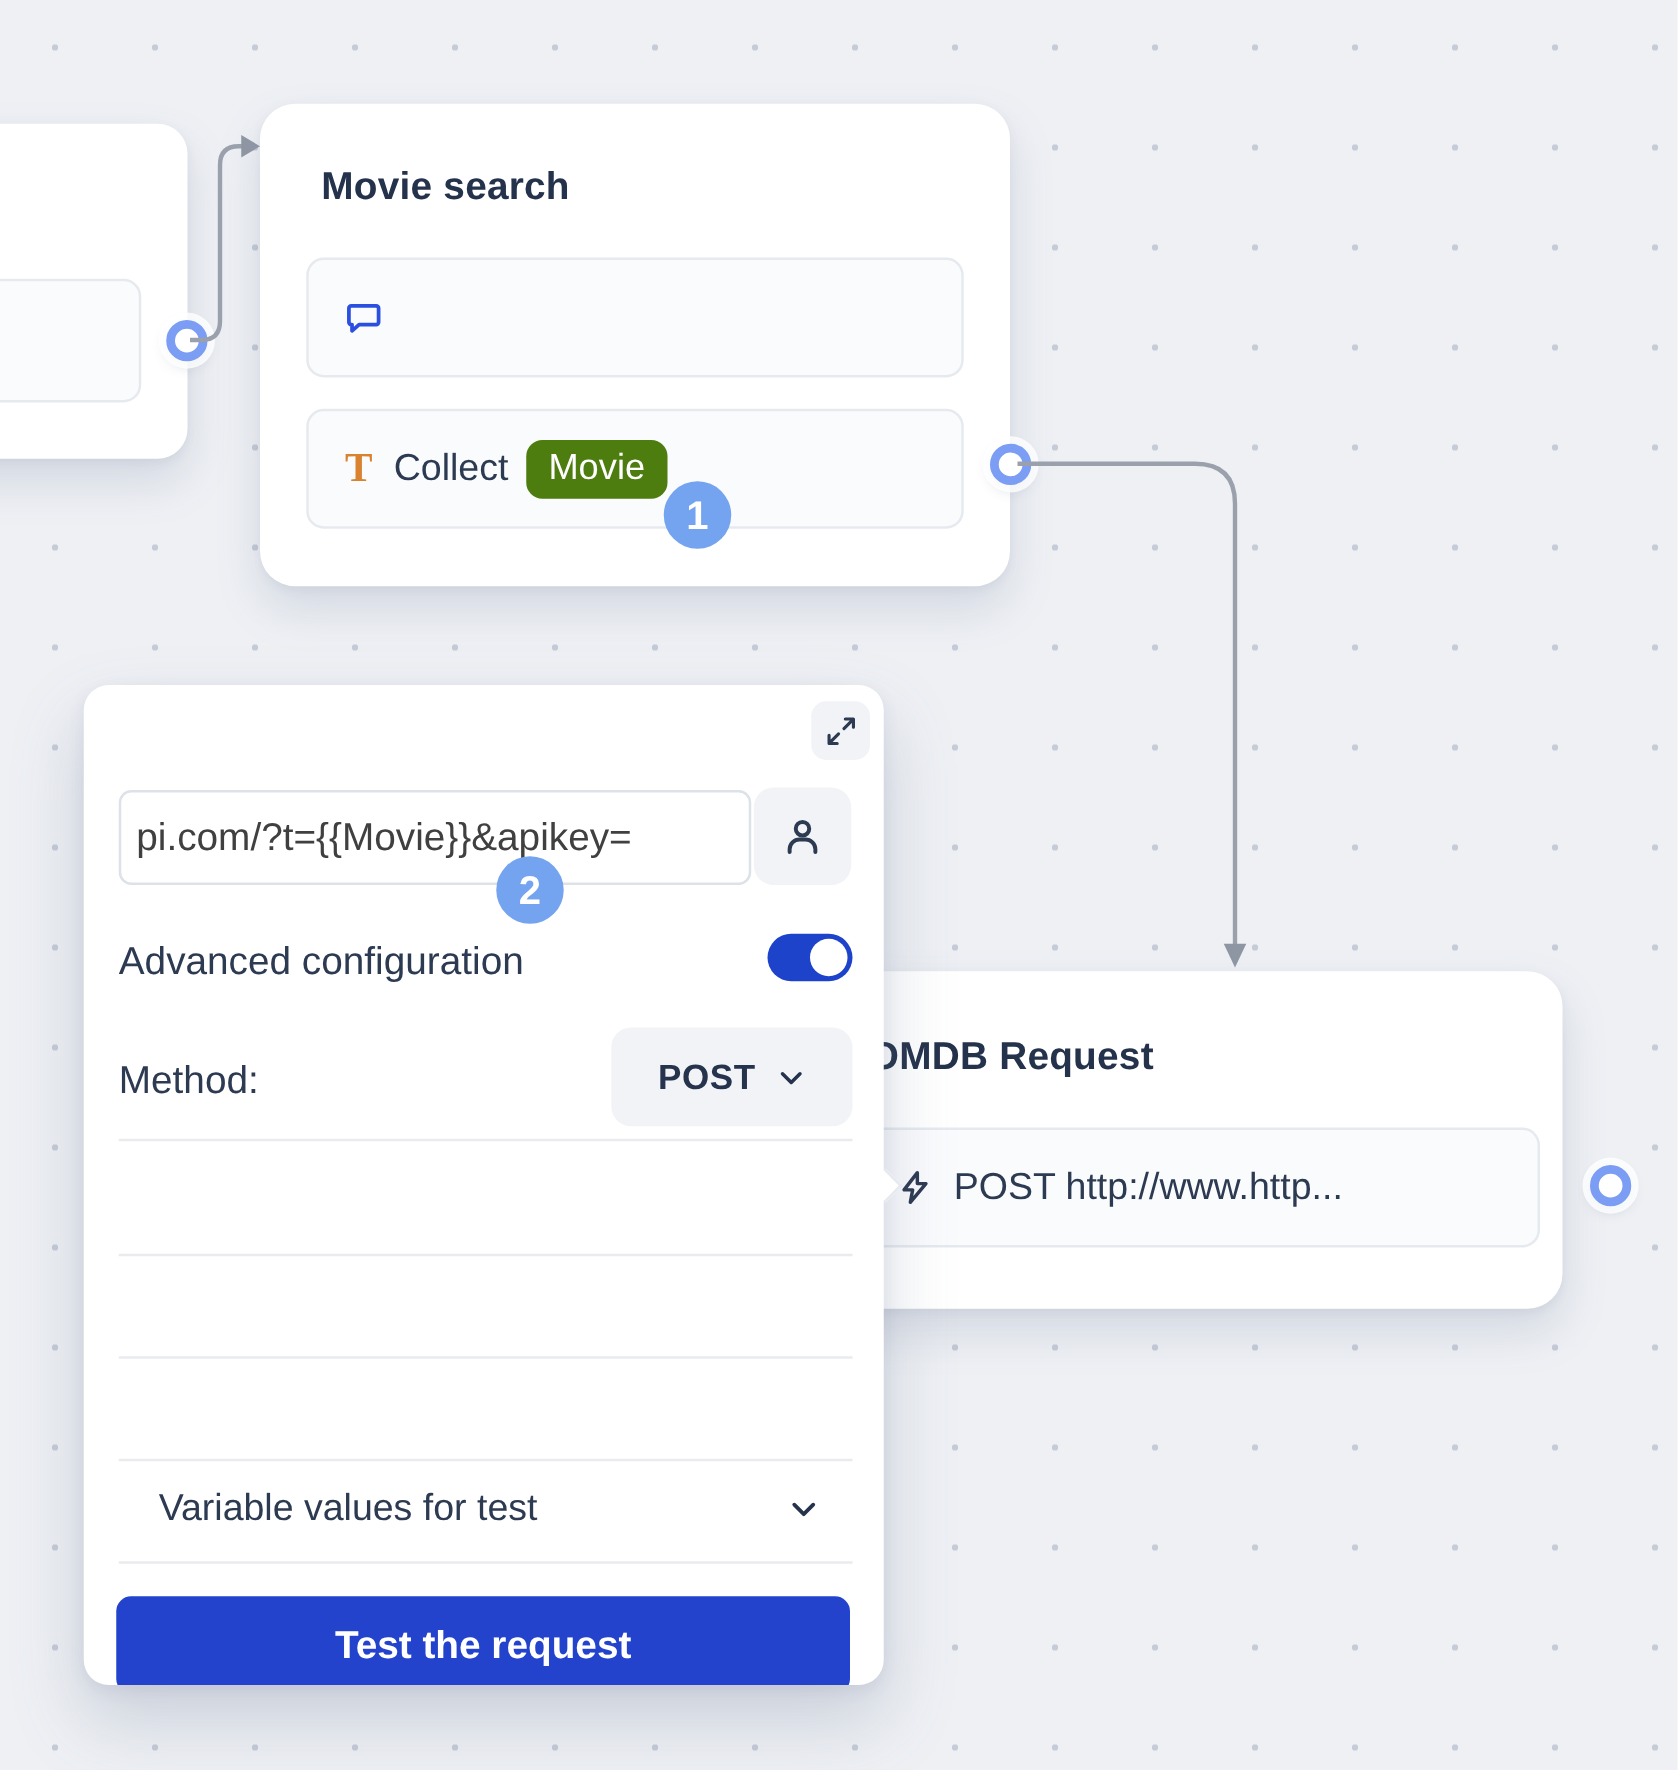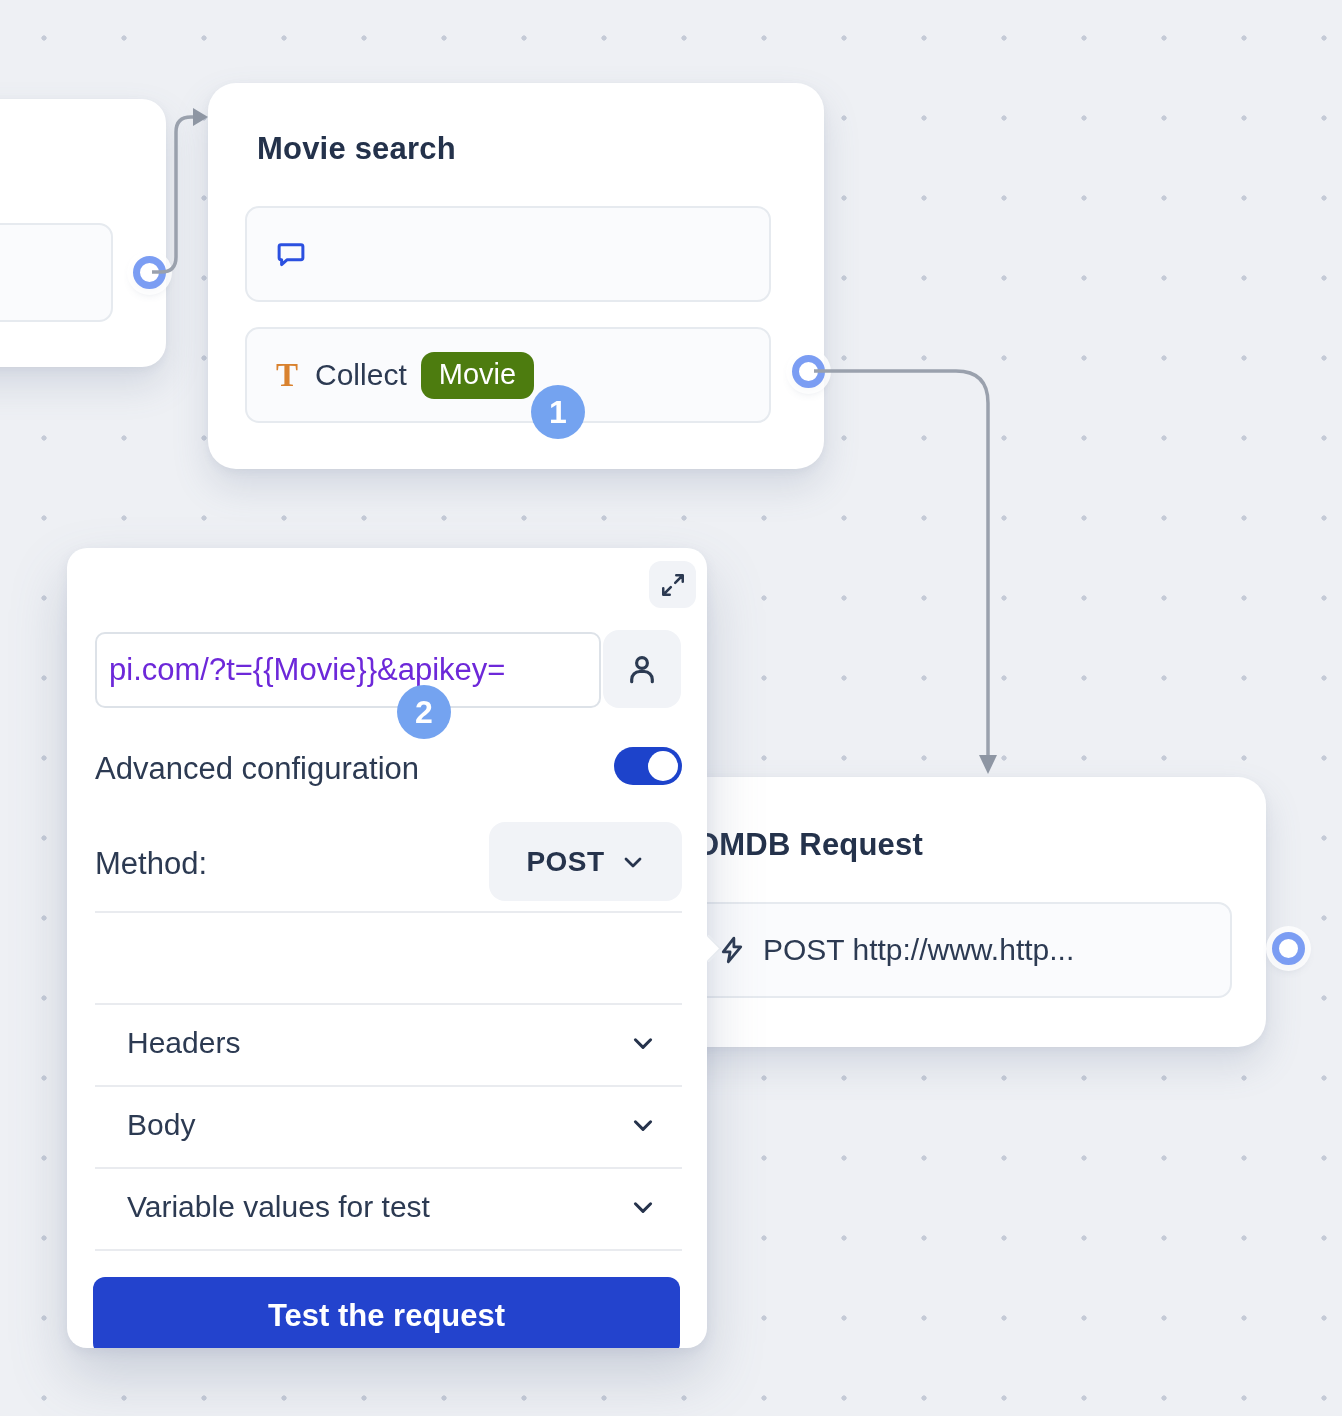--- a/index.html
+++ b/index.html
@@ -7,21 +7,20 @@
   .canvas{
     position:relative;width:1342px;height:1416px;overflow:hidden;
     background-color:#eef0f4;
     background-image:radial-gradient(circle, #c5cbd7 2.4px, rgba(197,203,215,0) 2.8px);
     background-size:80px 80px;
     background-position:4px -2px;
   }
   .card{
     position:absolute;background:#ffffff;border-radius:28px;
     box-shadow:0 18px 36px rgba(96,112,144,0.18), 0 3px 8px rgba(96,112,144,0.08);
-    padding-left:16px;
   }
   .node-title{
     color:#24324b;font-size:31px;font-weight:bold;letter-spacing:0.2px;
   }
   .block-row{
     position:absolute;background:#fafbfd;border:2px solid #e6eaef;border-radius:14px;
     display:flex;align-items:center;box-sizing:border-box;
   }
   .row-label{color:#2c3a52;font-size:30px;white-space:nowrap;}
   .port{
@@ -42,21 +41,21 @@
     position:absolute;left:67px;top:548px;width:640px;height:800px;background:#ffffff;
     border-radius:20px;box-shadow:0 28px 56px rgba(96,112,144,0.26), 0 4px 12px rgba(96,112,144,0.10);
     overflow:hidden;z-index:20;
   }
   .icon-btn{
     position:absolute;background:#f1f3f7;border-radius:12px;border:none;
     display:flex;align-items:center;justify-content:center;cursor:pointer;
   }
   .url-input{
     position:absolute;left:28px;top:84px;width:506px;height:76px;box-sizing:border-box;
-    border:2px solid #dde2e8;border-radius:10px;background:#ffffff;color:#6d28d9;
+    border:2px solid #dde2e8;border-radius:10px;background:#ffffff;color:#404040;
     font-size:31px;font-family:"Liberation Sans",sans-serif;padding:0 10px 0 12px;outline:none;
   }
   .panel-label{color:#2c3a52;font-size:31px;}
   .toggle{
     position:absolute;left:547px;top:199px;width:68px;height:38px;border-radius:19px;
     background:#1d43cb;cursor:pointer;
   }
   .toggle .knob{
     position:absolute;right:4px;top:4px;width:30px;height:30px;border-radius:50%;background:#ffffff;
   }
@@ -163,34 +162,22 @@
       <span class="method-value">POST</span>
       <svg width="24" height="24" viewBox="0 0 24 24">
         <path d="M5 9 L12 16 L19 9" fill="none" stroke="#26334c" stroke-width="2.8" stroke-linecap="round" stroke-linejoin="round"></path>
       </svg>
     </button>
 
     <div class="divider" style="top:363px;"></div>
 
     <div class="divider" style="top:455px;"></div>
 
-    <div class="section-row" style="top:455px;">
-      <span class="row-label">Headers</span>
-      <svg class="chev" width="26" height="26" viewBox="0 0 24 24">
-        <path d="M5 9 L12 16 L19 9" fill="none" stroke="#26334c" stroke-width="2.8" stroke-linecap="round" stroke-linejoin="round"></path>
-      </svg>
-    </div>
     <div class="divider" style="top:537px;"></div>
 
-    <div class="section-row" style="top:537px;">
-      <span class="row-label">Body</span>
-      <svg class="chev" width="26" height="26" viewBox="0 0 24 24">
-        <path d="M5 9 L12 16 L19 9" fill="none" stroke="#26334c" stroke-width="2.8" stroke-linecap="round" stroke-linejoin="round"></path>
-      </svg>
-    </div>
     <div class="divider" style="top:619px;"></div>
 
     <div class="section-row" style="top:619px;">
       <span class="row-label">Variable values for test</span>
       <svg class="chev" width="26" height="26" viewBox="0 0 24 24">
         <path d="M5 9 L12 16 L19 9" fill="none" stroke="#26334c" stroke-width="2.8" stroke-linecap="round" stroke-linejoin="round"></path>
       </svg>
     </div>
     <div class="divider" style="top:701px;"></div>
 

